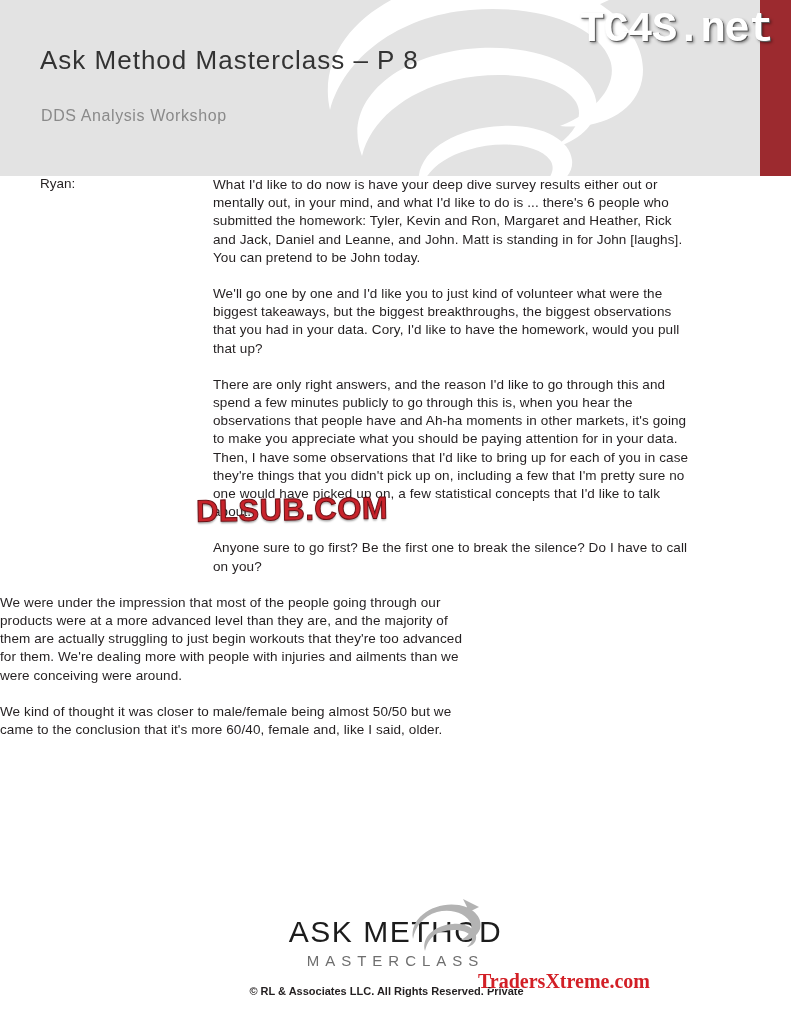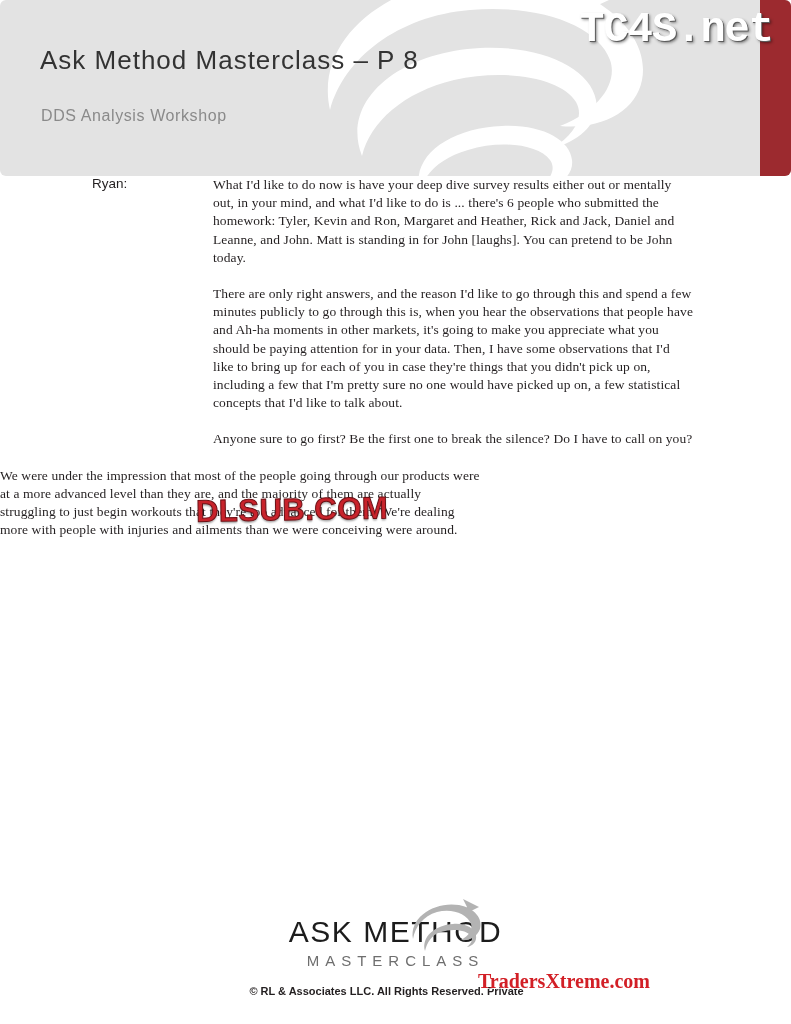--- a/index.html
+++ b/index.html
@@ -17,21 +17,20 @@
   }
 
   
   .header {
     position: absolute;
     left: 0; top: 0;
     width: 791px;
     height: 176px;
     background: #e3e3e3;
     overflow: hidden;
-    border-radius: 6px;
   }
   .header-swoosh {
     position: absolute;
     left: 270px;
     top: -40px;
     width: 420px;
     height: 260px;
     pointer-events: none;
   }
   .header-redbar {
@@ -107,35 +106,35 @@
     width: 791px;
   }
   .row {
     position: relative;
     display: flex;
   }
   .speaker {
     width: 213px;
     flex: 0 0 213px;
     text-align: left;
-    padding-left: 92px;
+    padding-left: 40px;
     box-sizing: border-box;
     font-size: 13.5px;
     color: #231f20;
   }
   .speaker.bold { font-weight: bold; }
   .para {
     width: 480px;
     flex: 0 0 480px;
     font-size: 13.5px;
     line-height: 18.2px;
     color: #231f20;
     letter-spacing: 0.1px;
   }
-  .block { margin-bottom: 18px; font-family: Liberation Serif, serif; }
+  .block { margin-bottom: 18px; }
 
   
   .footer-logo {
     position: absolute;
     left: 0;
     top: 915px;
     width: 791px;
     text-align: center;
   }
   .logo-wrap {
@@ -194,28 +193,30 @@
 <div class="wm-tc4s">TC4S.net</div>
 <div class="wm-dlsub">DLSUB.COM</div>
 <div class="wm-traders">TradersXtreme.com</div>
 
 <div class="transcript">
 
   <div class="row">
     <div class="speaker">Ryan:</div>
     <div>
       <div class="para block">What I'd like to do now is have your deep dive survey results either out or mentally out, in your mind, and what I'd like to do is ... there's 6 people who submitted the homework: Tyler, Kevin and Ron, Margaret and Heather, Rick and Jack, Daniel and Leanne, and John. Matt is standing in for John [laughs]. You can pretend to be John today.</div>
+      <div class="para block">We'll go one by one and I'd like you to just kind of volunteer what were the biggest takeaways, but the biggest breakthroughs, the biggest observations that you had in your data. Cory, I'd like to have the homework, would you pull that up?</div>
       <div class="para block">There are only right answers, and the reason I'd like to go through this and spend a few minutes publicly to go through this is, when you hear the observations that people have and Ah-ha moments in other markets, it's going to make you appreciate what you should be paying attention for in your data. Then, I have some observations that I'd like to bring up for each of you in case they're things that you didn't pick up on, including a few that I'm pretty sure no one would have picked up on, a few statistical concepts that I'd like to talk about.</div>
       <div class="para block">Anyone sure to go first? Be the first one to break the silence? Do I have to call on you?</div>
     </div>
   </div>
 
   <div class="row">
     <div>
       <div class="para block">We were under the impression that most of the people going through our products were at a more advanced level than they are, and the majority of them are actually struggling to just begin workouts that they're too advanced for them. We're dealing more with people with injuries and ailments than we were conceiving were around.</div>
+      <div class="para block">We kind of thought it was closer to male/female being almost 50/50 but we came to the conclusion that it's more 60/40, female and, like I said, older.</div>
     </div>
   </div>
 
 </div>
 
 <div class="footer-logo">
   <div class="logo-wrap">
     <svg class="logo-swoosh" viewBox="0 0 80 56">
       <g fill="#b3b3b3">
         <path d="M6 40 C2 18 28 2 52 6 C68 9 76 20 73 30 C70 38 62 42 54 41 C62 37 66 30 64 25 C60 14 44 9 30 13 C16 17 8 28 6 40 Z"></path>

